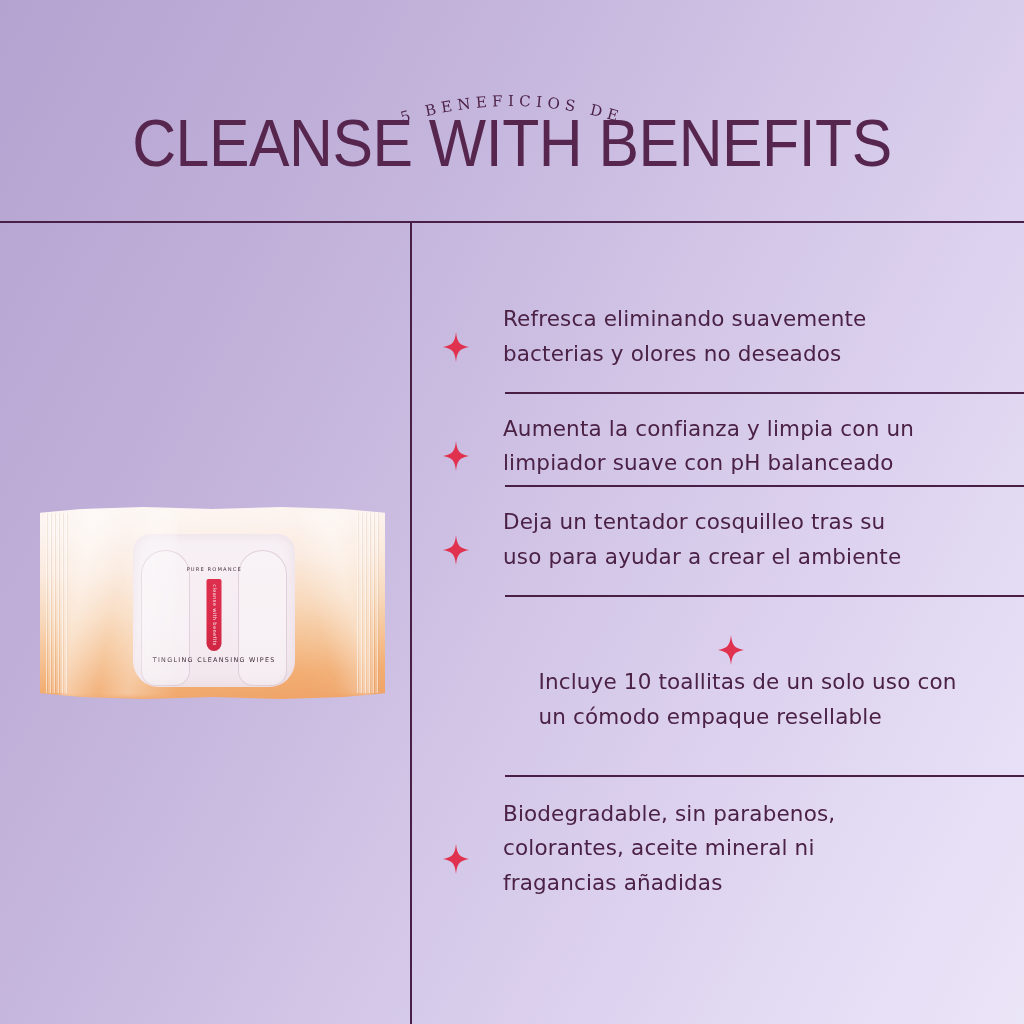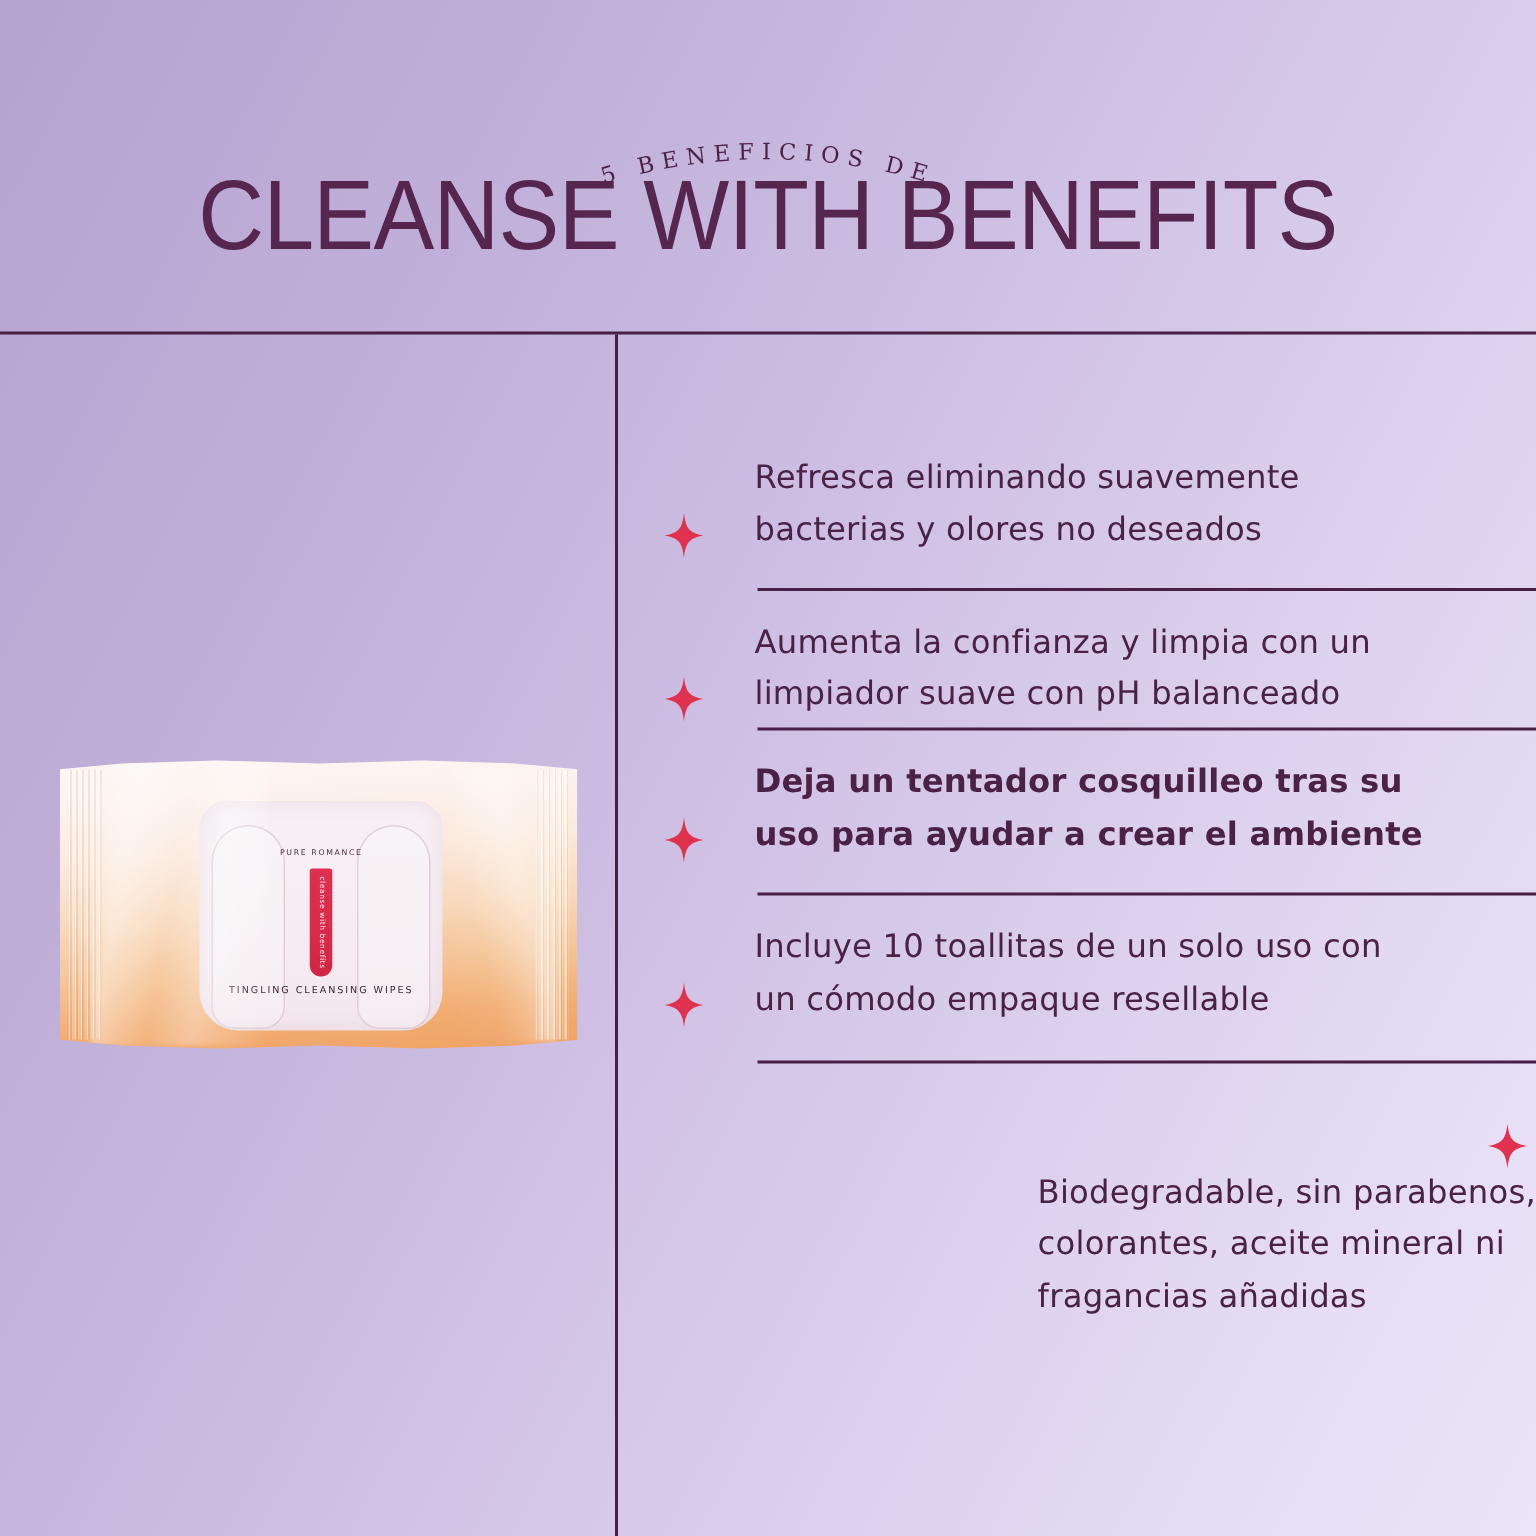--- a/index.html
+++ b/index.html
@@ -229,21 +229,21 @@
   
   .benefits {
     position: absolute;
     left: 443px;
     top: 288px;
     width: 581px;
   }
   .benefit {
     position: relative;
     display: flex;
-    align-items: flex-end;
+    align-items: center;
     padding: 0 0 0 0;
   }
   .sparkle {
     flex: 0 0 auto;
     width: 32px;
     margin-top: 20px;
     line-height: 0;
   }
   .sparkle svg { display: block; }
   .benefit-text {
@@ -257,23 +257,23 @@
     white-space: pre-line;
   }
   .sep {
     height: 2px;
     background: #4a1f45;
     margin-left: 62px;
   }
 
   .b0 { padding-top: 14px;  padding-bottom: 20px; }
   .b1 { padding-top: 18px;  padding-bottom: 4px; }
-  .b2 { padding-top: 18px;  padding-bottom: 20px; font-weight: bold; }
-  .b3 { padding-top: 18px;  padding-bottom: 22px; }
-  .b4 { padding-top: 20px;  padding-bottom: 20px; flex-direction: column; }
+  .b2 { padding-top: 18px;  padding-bottom: 20px; }
+  .b3 { padding-top: 18px;  padding-bottom: 40px; flex-direction: column; }
+  .b4 { padding-top: 20px;  padding-bottom: 20px; }
 </style>
 </head>
 <body>
 
 <div id="poster">
 
   <svg class="eyebrow-arc" viewBox="0 0 1024 120">
     <defs>
       <path id="arcpath" d="M 330 118 A 370 370 0 0 1 694 118" fill="none"></path>
     </defs>

